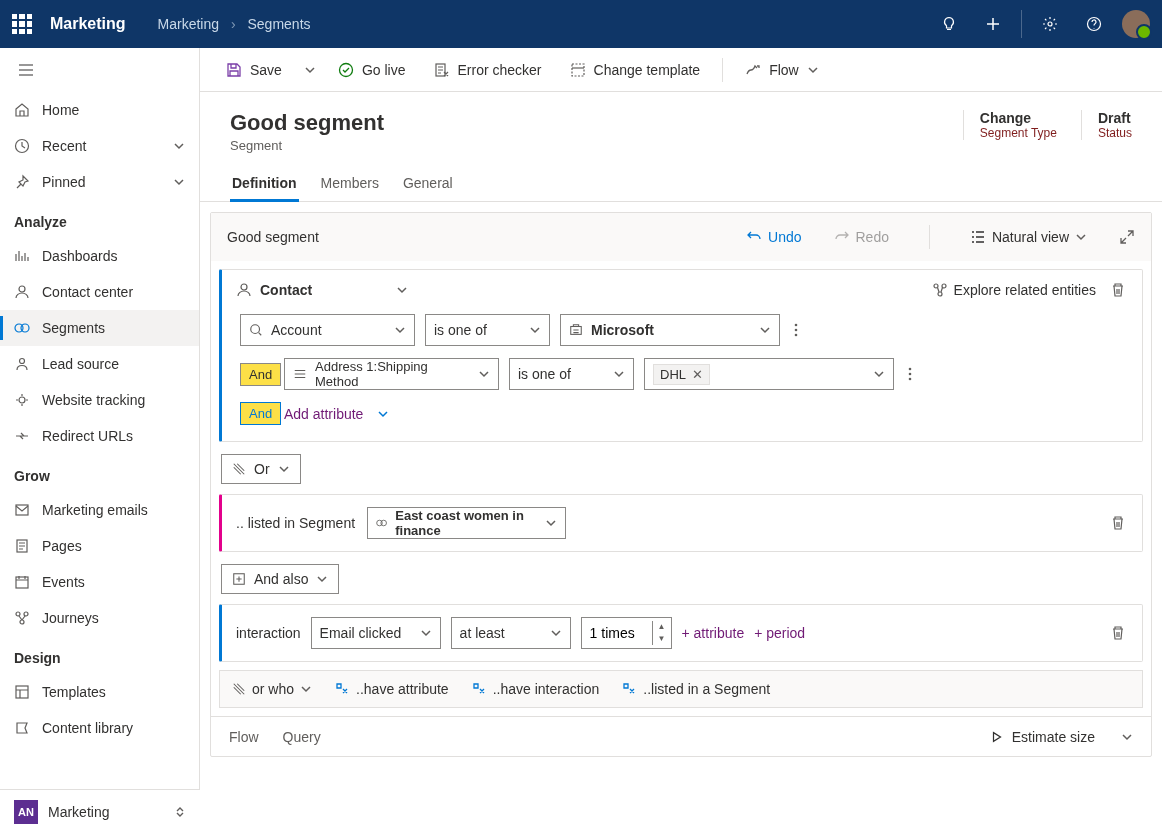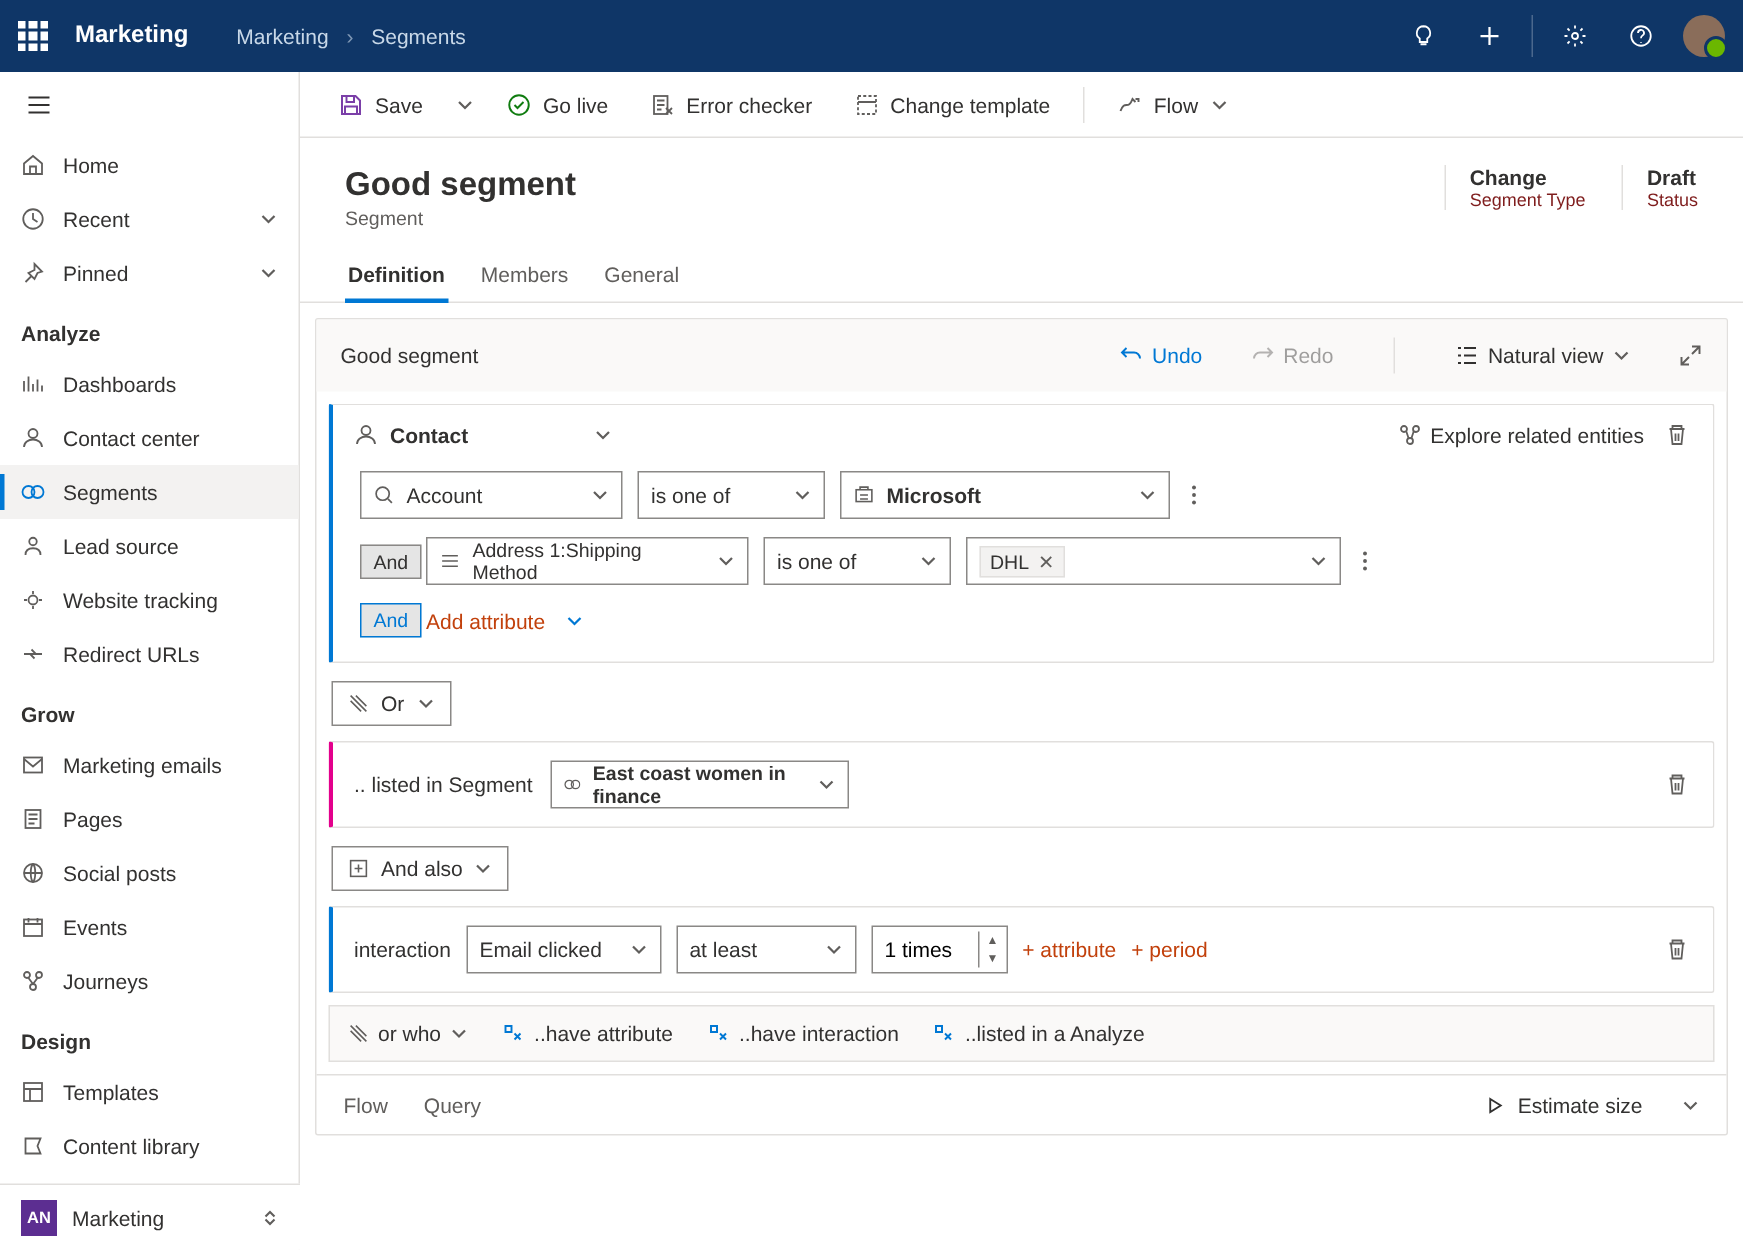--- a/index.html
+++ b/index.html
@@ -60,23 +60,23 @@
 .trash{cursor:pointer;color:#605e5c;margin-right:2px}
 .chev-btn{cursor:pointer;padding:4px;color:#605e5c}
 .conditions{padding:4px 14px 14px 18px}
 .cond-row{display:flex;align-items:center;gap:10px;margin-bottom:12px;position:relative}
 .dd{height:32px;border:1px solid #8a8886;background:#fff;display:flex;align-items:center;padding:0 8px;gap:8px;cursor:pointer;min-width:120px}
 .dd .dd-text{flex:1}
 .dd .chev{margin-left:auto}
 .dd.tag-input{padding:4px 8px}
 .tag{display:inline-flex;align-items:center;gap:6px;background:#f3f2f1;border:1px solid #e1dfdd;padding:2px 6px;font-size:13px}
 .tag .x{cursor:pointer;color:#605e5c}
-.and-pill{border:1px solid #8a8886;padding:3px 8px;font-size:13px;color:#323130;background:#e5e5e5}
+.and-pill{border:1px solid #8a8886;padding:3px 8px;font-size:13px;color:#323130;background:#fde047}
 .and-pill.blue{border-color:#0078d4;color:#0078d4}
-.add-link{color:#c2410c;cursor:pointer}
+.add-link{color:#701a75;cursor:pointer}
 .row-more{cursor:pointer;color:#605e5c;padding:4px}
 .combiner{border:1px solid #8a8886;background:#fff;display:inline-flex;align-items:center;gap:8px;padding:6px 10px;margin:4px 0 10px 2px;cursor:pointer}
 .or-who-bar{display:flex;align-items:center;gap:22px;padding:10px 12px;border:1px solid #e1dfdd;background:#faf9f8;margin-top:4px}
 .or-who-item{display:flex;align-items:center;gap:6px;color:#323130;cursor:pointer}
 .or-who-item.primary{color:#323130}
 .or-who-item .ic{color:#0078d4}
 .spin{height:32px;border:1px solid #8a8886;display:flex;align-items:center}
 .spin input{border:none;width:70px;padding:0 8px;height:100%;font-size:14px;outline:none}
 .spin .arrows{display:flex;flex-direction:column;border-left:1px solid #8a8886}
 .spin .arrows span{font-size:8px;padding:1px 5px;cursor:pointer;line-height:1.3;color:#605e5c}
@@ -249,29 +249,20 @@
           <span>Marketing emails</span>
         </div>
       <div class="nav-item">
           <span class="nav-icon">
             <svg width="16" height="16" viewBox="0 0 16 16" fill="none" stroke="#605e5c" stroke-width="1.2">
               <rect x="3" y="2" width="10" height="12"></rect>
               <path d="M5 5h6M5 8h6M5 11h4"></path>
             </svg>
           </span>
           <span>Pages</span>
-        </div>
-      <div class="nav-item">
-          <span class="nav-icon">
-            <svg width="16" height="16" viewBox="0 0 16 16" fill="none" stroke="#605e5c" stroke-width="1.2">
-              <circle cx="8" cy="8" r="6"></circle>
-              <path d="M8 2c2 2 2 10 0 12M8 2c-2 2-2 10 0 12M2 8h12"></path>
-            </svg>
-          </span>
-          <span>Social posts</span>
         </div>
       <div class="nav-item">
           <span class="nav-icon">
             <svg width="16" height="16" viewBox="0 0 16 16" fill="none" stroke="#605e5c" stroke-width="1.2">
               <rect x="2" y="3" width="12" height="11"></rect>
               <path d="M2 6h12M5 2v3M11 2v3"></path>
             </svg>
           </span>
           <span>Events</span>
         </div>
@@ -669,21 +660,21 @@
                   </svg>
                 </span>
               <span>..have interaction</span>
             </div>
             <div class="or-who-item">
               <span class="ic">
                   <svg width="16" height="16" viewBox="0 0 16 16" fill="none" stroke="#0078d4" stroke-width="1.3">
                     <path d="M3 3h4v4H3zM9 8l4 4M13 8l-4 4"></path>
                   </svg>
                 </span>
-              <span>..listed in a Analyze</span>
+              <span>..listed in a Segment</span>
             </div>
           </div>
 
         </div>
 
         <div class="footer-tabs">
           <span class="ft">Flow</span>
           <span class="ft">Query</span>
           <div class="right">
             <svg width="14" height="14" viewBox="0 0 16 16" fill="none" stroke="#323130" stroke-width="1.4">

